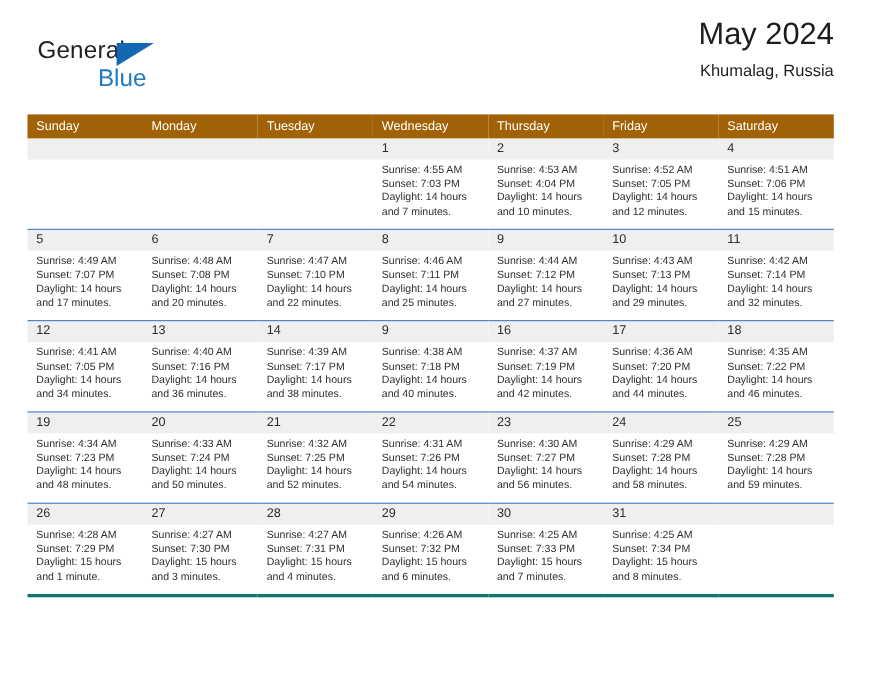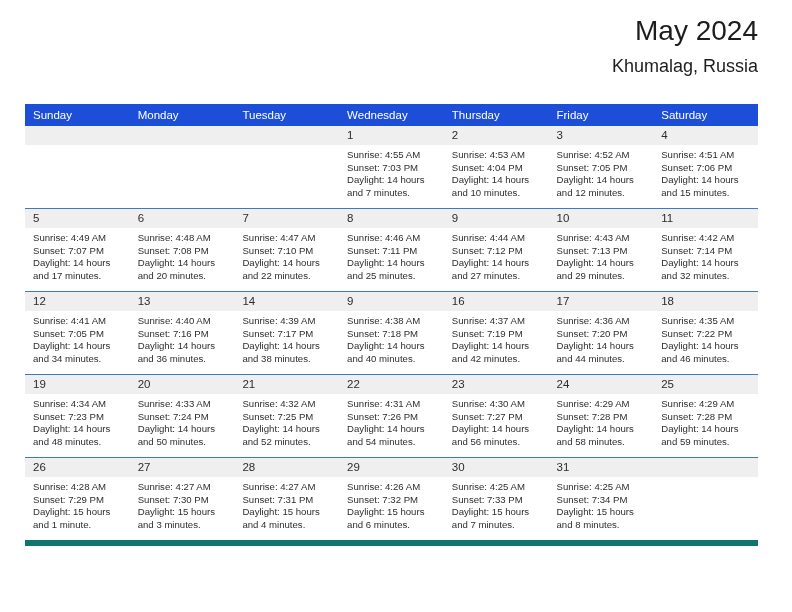--- a/index.html
+++ b/index.html
@@ -72,36 +72,36 @@
     text-align: right;
   }
   .cal-title {
     font-size: 28px;
     font-weight: normal;
     color: #1d1d1d;
     line-height: 1.15;
     margin: 0;
   }
   .cal-sub {
-    font-size: 18px;
+    font-size: 15px;
     color: #1d1d1d;
     margin-top: 9px;
   }
 
   
   .cal {
     position: absolute;
     left: 25px;
     top: 104px;
     width: 733px;
     border-collapse: collapse;
     table-layout: fixed;
   }
   .cal th {
-    background: #1d4ed8;
+    background: #a16207;
     color: #ffffff;
     font-weight: normal;
     font-size: 11.5px;
     text-align: left;
     padding: 5px 0 5px 8px;
     height: 11px;
     border: none;
   }
   .cal td {
     vertical-align: top;
@@ -111,21 +111,21 @@
     width: 104.7px;
     height: 82px;
   }
   .cal tr.week td {
     border-top: 1px solid #3b7cbe;
   }
   .cal tr.week-first td {
     border-top: none;
   }
   .cal tr.week-last td {
-    border-bottom: 6px solid #0f766e;
+    border-bottom: 3px solid #0f766e;
   }
 
   .daynum {
     display: block;
     background: #efeff0;
     font-size: 11.5px;
     color: #2c2c2c;
     padding: 3px 0 4px 8px;
     height: 12px;
     line-height: 12px;
@@ -146,20 +146,25 @@
     white-space: normal;
   }
 </style>
 </head>
 <body>
 
 <div class="page">
 
   <div class="top">
 
+    <div class="logo">
+      <span class="logo-general">General</span>
+      <span class="logo-tri"></span>
+      <span class="logo-blue">Blue</span>
+    </div>
 
     <div class="title-wrap">
       <h1 class="cal-title">May 2024</h1>
       <div class="cal-sub">Khumalag, Russia</div>
     </div>
 
   </div>
 
   <table class="cal">
     <thead>

